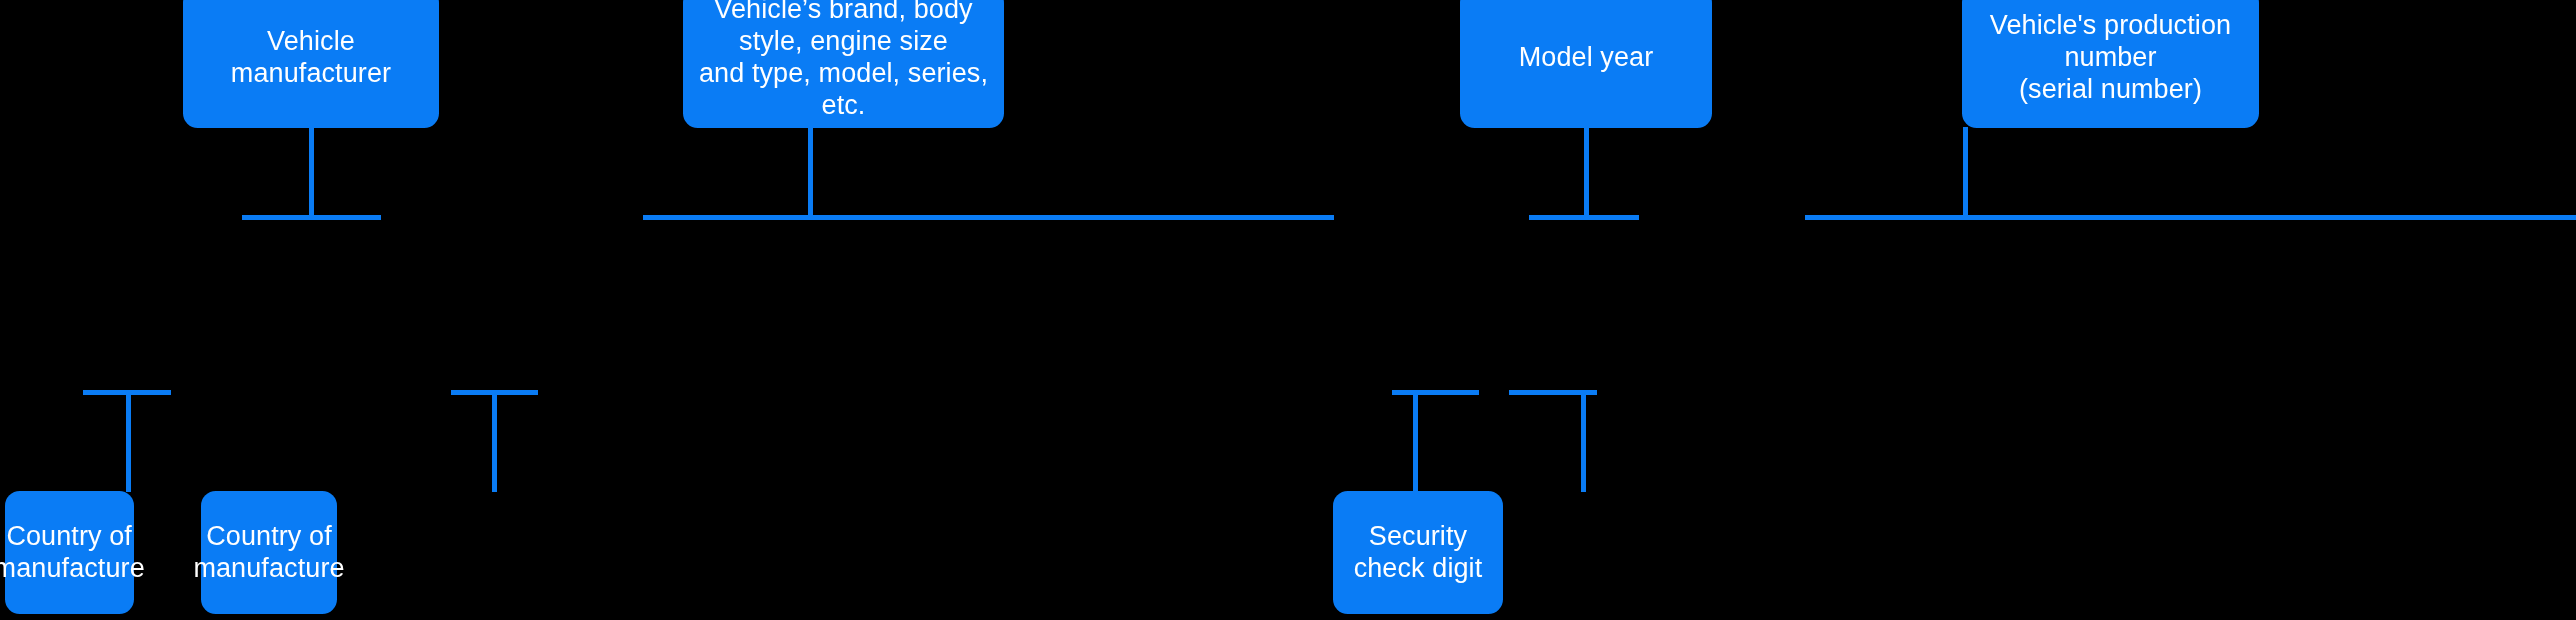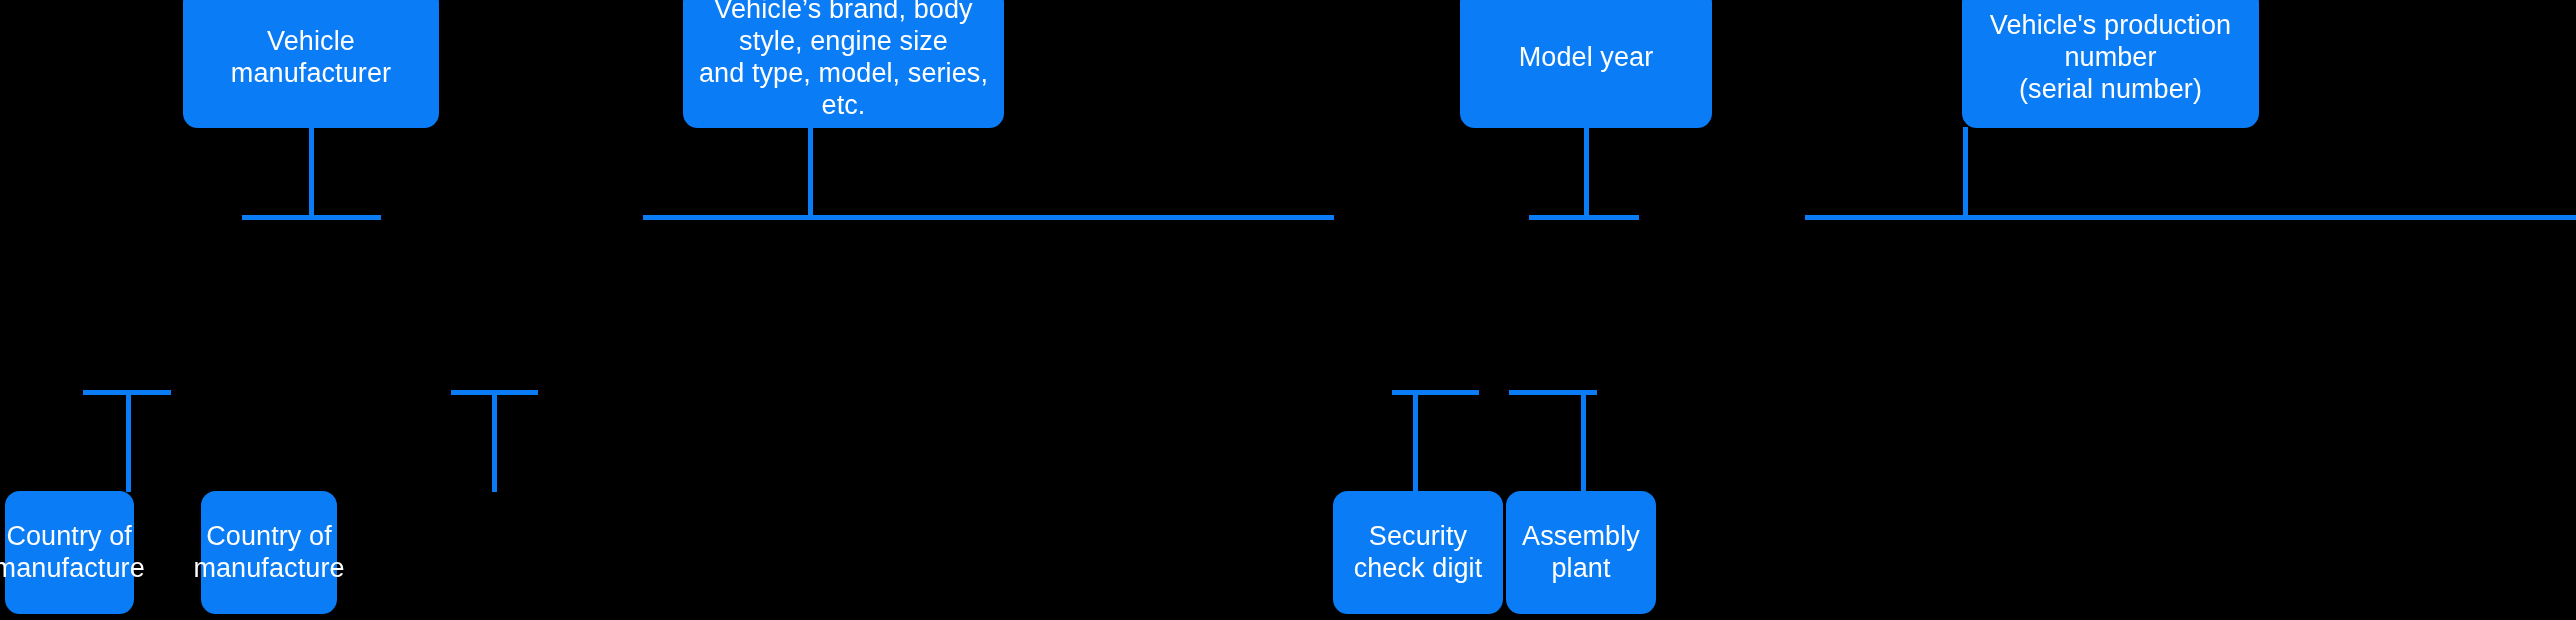--- a/index.html
+++ b/index.html
@@ -83,17 +83,15 @@
 
   <div class="node" style="left:4.7px; top:491px; width:129px; height:123px;">Country of
 manufacture</div>
 
   <div class="node" style="left:201px; top:491px; width:136px; height:123px;">Country of
 manufacture</div>
 
   <div class="node" style="left:1333px; top:491px; width:170px; height:123px;">Security
 check digit</div>
 
-  <div class="node" style="left:1506px; top:491px; width:150px; height:123px;">Assembly
-plant</div>
 
 </div>
 
 
 </body></html>

